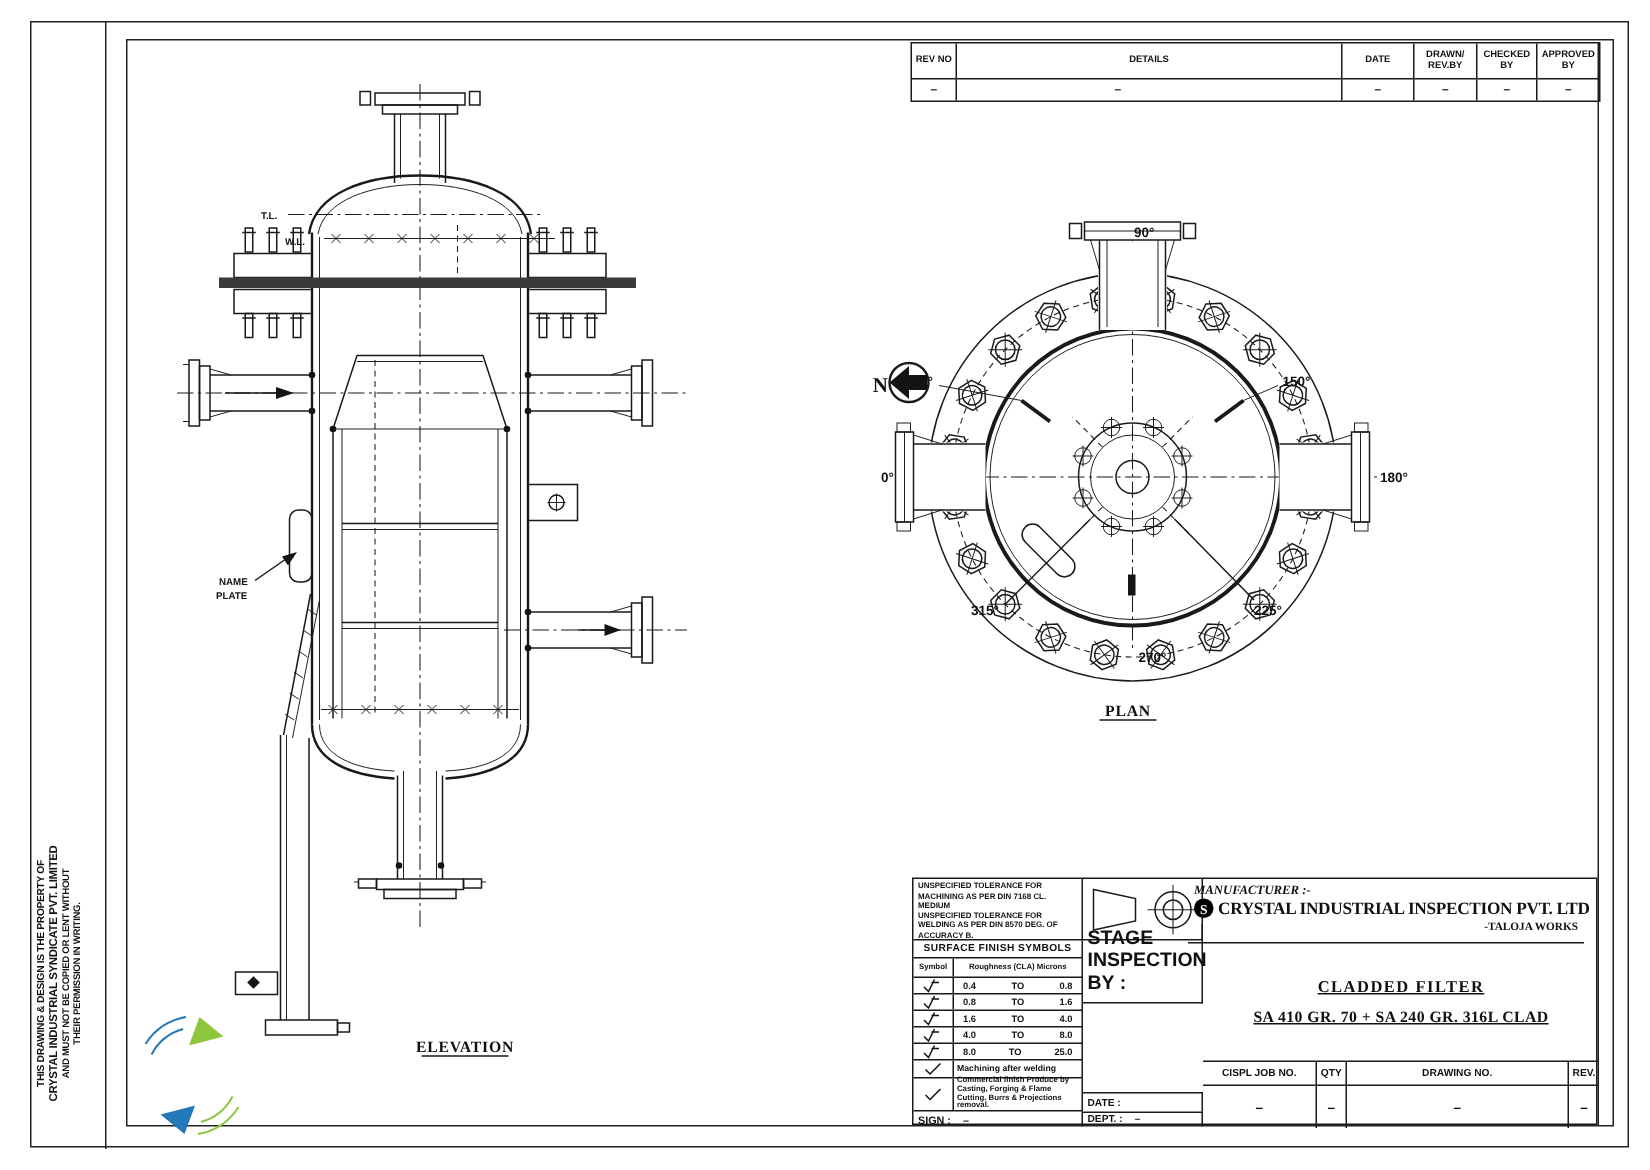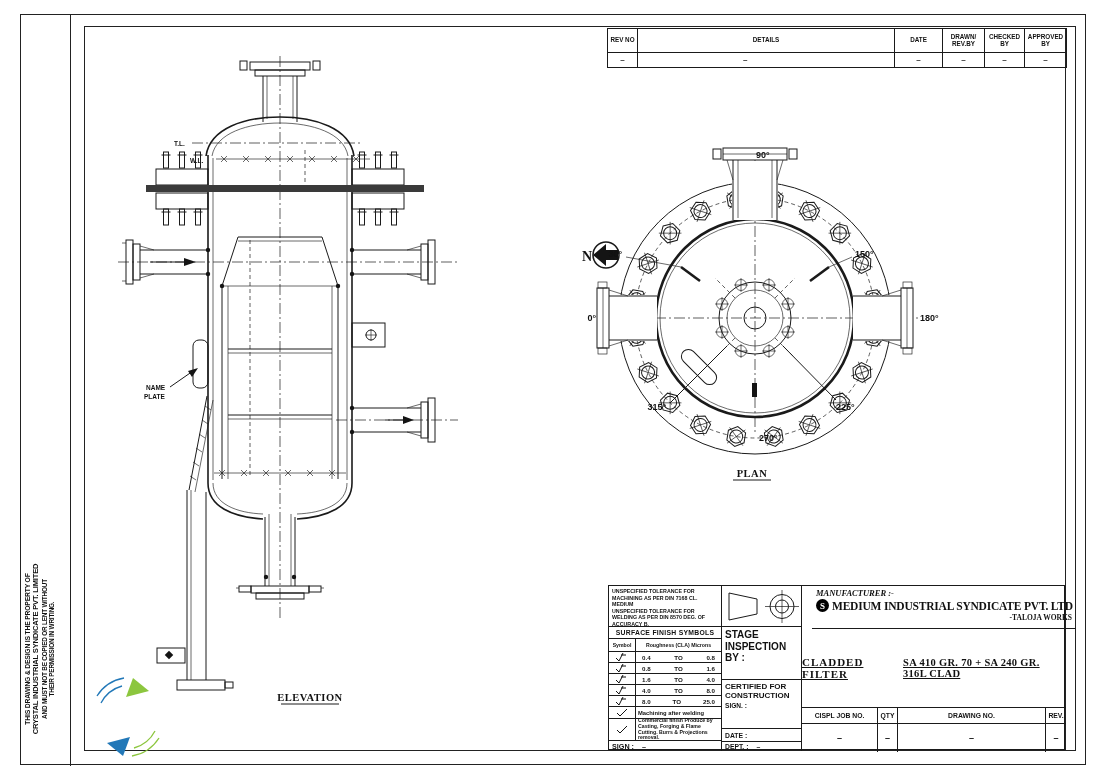--- a/index.html
+++ b/index.html
@@ -41,38 +41,38 @@
        align-items:center;justify-content:center;flex:none;}
   .sf-rest{flex:1;display:flex;align-items:center;justify-content:center;text-align:center;}
   .sf-row{left:0;width:113px;height:11px;border-right:1px solid;border-bottom:1px solid;
        display:flex;font-size:6.2px;align-items:center;}
   .sf-range{flex:1;display:flex;justify-content:space-between;padding:0 6px;}
   .sf-note{left:0;width:113px;border-right:1px solid;border-bottom:1px solid;display:flex;align-items:center;}
   .scale-row{left:0;top:155px;width:113px;height:10px;border-right:1px solid;
        display:flex;align-items:center;font-size:7.2px;padding-left:3px;gap:8px;}
   .proj{left:113px;top:0;width:80px;height:41px;border-right:1px solid;border-bottom:1px solid;
        display:flex;align-items:center;justify-content:center;}
-  .stage{left:113px;top:41px;width:80px;height:53px;border-right:1px solid;border-bottom:1px solid;
-       font-size:10px;padding:2px 3px;line-height:1.15;}
+  .stage{left:113px;top:30px;width:80px;height:53px;border-right:1px solid;border-bottom:1px solid;
+       font-size:13px;padding:2px 3px;line-height:1.15;}
   .cert{left:113px;top:94px;width:80px;height:48px;border-right:1px solid;
        font-size:8px;padding:2px 3px;line-height:1.15;}
   .sign{font-size:6.6px;margin-top:2px;}
   .daterow{left:113px;top:142px;width:80px;height:13px;border-right:1px solid;border-top:1px solid;
        font-size:6.8px;display:flex;align-items:center;padding-left:3px;}
   .deptrow{left:113px;top:155px;width:80px;height:10px;border-right:1px solid;border-top:1px solid;
        font-size:6.8px;display:flex;align-items:center;padding-left:3px;gap:8px;}
-  .mfr{left:203px;top:0;width:264px;height:43px;border-bottom:1px solid;padding:2px 4px;}
+  .mfr{left:183px;top:0;width:264px;height:43px;border-bottom:1px solid;padding:2px 4px;}
   .mfr-label{font:italic bold 8.5px "Liberation Serif",serif;}
   .mfr-row{display:flex;align-items:center;gap:3px;margin-top:1px;}
   .mfr-logo{width:13px;height:13px;border-radius:50%;background:#000;color:#fff;flex:none;
        display:flex;align-items:center;justify-content:center;
        font:bold 9px "Liberation Serif",serif;}
   .mfr-name{font:bold 11.5px "Liberation Serif",serif;letter-spacing:-.2px;white-space:nowrap;}
   .mfr-works{font:bold 7.5px "Liberation Serif",serif;text-align:right;margin-top:1px;}
-  .ttl{left:193px;top:43px;width:264px;height:78px;display:flex;flex-direction:row;
+  .ttl{left:193px;top:43px;width:264px;height:78px;display:flex;flex-direction:column;
        align-items:center;justify-content:center;gap:9px;}
   .dtitle{font:bold 11px "Liberation Serif",serif;letter-spacing:1px;text-decoration:underline;}
   .mspec{font:bold 10.5px "Liberation Serif",serif;letter-spacing:.3px;text-decoration:underline;}
   .job{left:193px;top:121px;width:264px;height:44px;border-top:1px solid;display:grid;
        grid-template-columns:76px 20px 148px 20px;grid-template-rows:16px 28px;}
   .job div{border-right:1px solid #1a1a1a;border-bottom:1px solid #1a1a1a;display:flex;
        align-items:center;justify-content:center;font-size:6.8px;box-sizing:border-box;text-align:center;}
   .job div:nth-child(4n){border-right:none;}
   .job .jrow{border-bottom:none;font-size:9px;}
   
@@ -540,35 +540,31 @@
           <line x1="59" y1="3" x2="59" y2="36" style="stroke-width:.7"></line>
           <circle cx="59" cy="19.5" r="12"></circle>
           <circle cx="59" cy="19.5" r="6.5"></circle>
         </g>
       </svg>
     </div>
     <div class="cell stage">
       <div>STAGE INSPECTION</div>
       <div>BY :</div>
     </div>
-    <div class="cell cert">
-      <div>CERTIFIED FOR CONSTRUCTION</div>
-      <div class="sign">SIGN. :</div>
-    </div>
     <div class="cell daterow">DATE :</div>
     <div class="cell deptrow">
       <span>DEPT. :</span>
       <span>–</span>
     </div>
 
     <div class="cell mfr">
       <div class="mfr-label">MANUFACTURER :-</div>
       <div class="mfr-row">
         <span class="mfr-logo">S</span>
-        <span class="mfr-name">MEDIUM INDUSTRIAL SYNDICATE PVT. LTD</span>
+        <span class="mfr-name">CRYSTAL INDUSTRIAL INSPECTION PVT. LTD</span>
       </div>
       <div class="mfr-works">-TALOJA WORKS</div>
     </div>
     <div class="cell ttl">
       <div class="dtitle">CLADDED FILTER</div>
       <div class="mspec">SA 410 GR. 70 + SA 240 GR. 316L CLAD</div>
     </div>
     <div class="cell job">
       <div>CISPL JOB NO.</div>
       <div>QTY</div>

